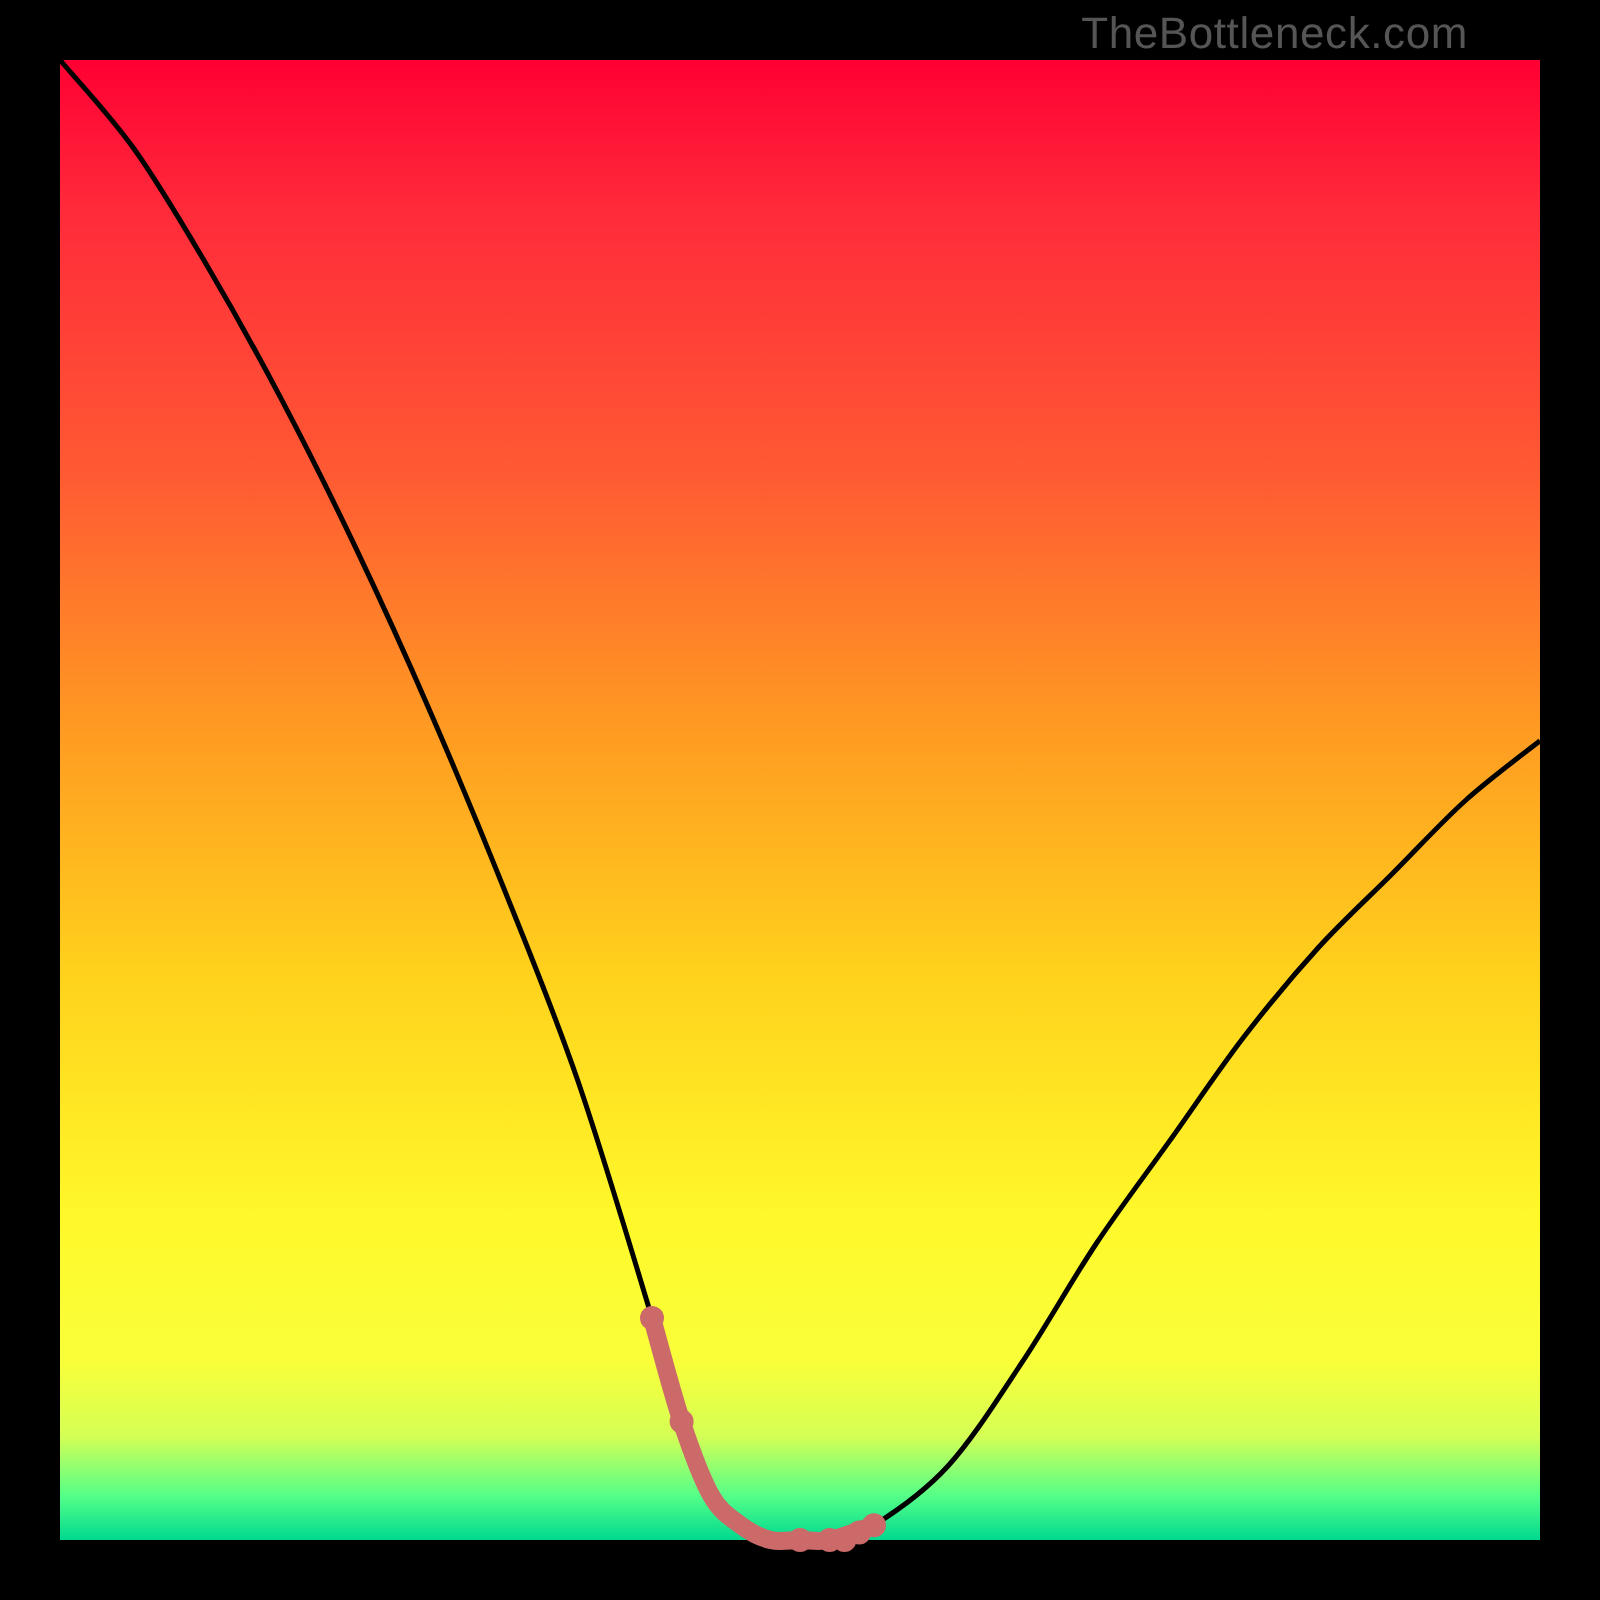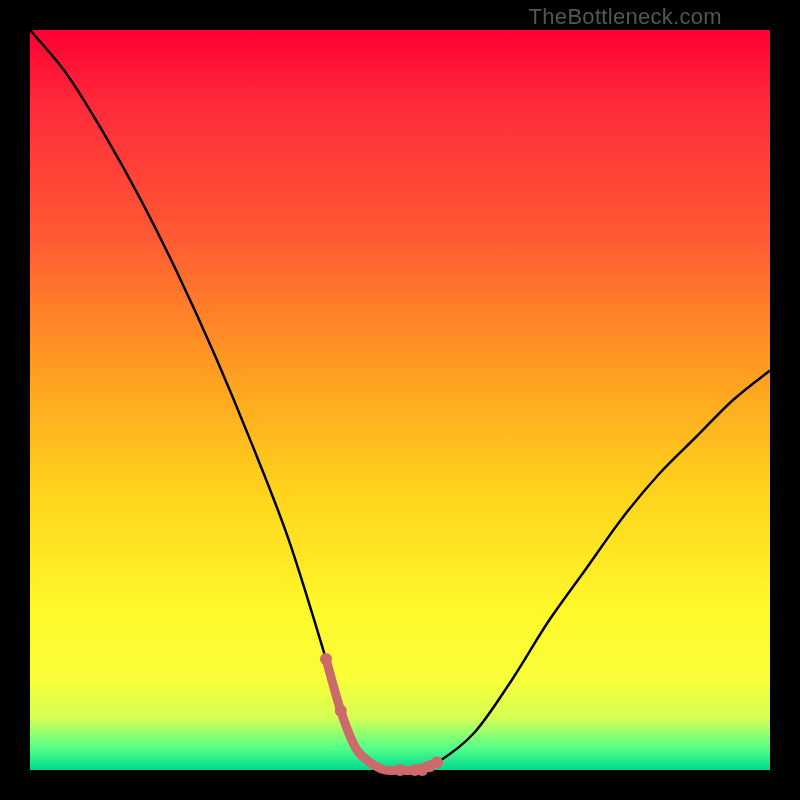--- a/index.html
+++ b/index.html
@@ -9,20 +9,21 @@
     height: 800px;
     overflow: hidden;
     background: #000;
     font-family: Arial, Helvetica, sans-serif;
   }
   .frame {
     position: relative;
     width: 732px;
     height: 800px;
     background: #000;
+    padding-left: 12px;
   }
   .plot-area {
     position: absolute;
     left: 30px;
     top: 30px;
     width: 740px;
     height: 740px;
     
     background: linear-gradient(
       to bottom,

